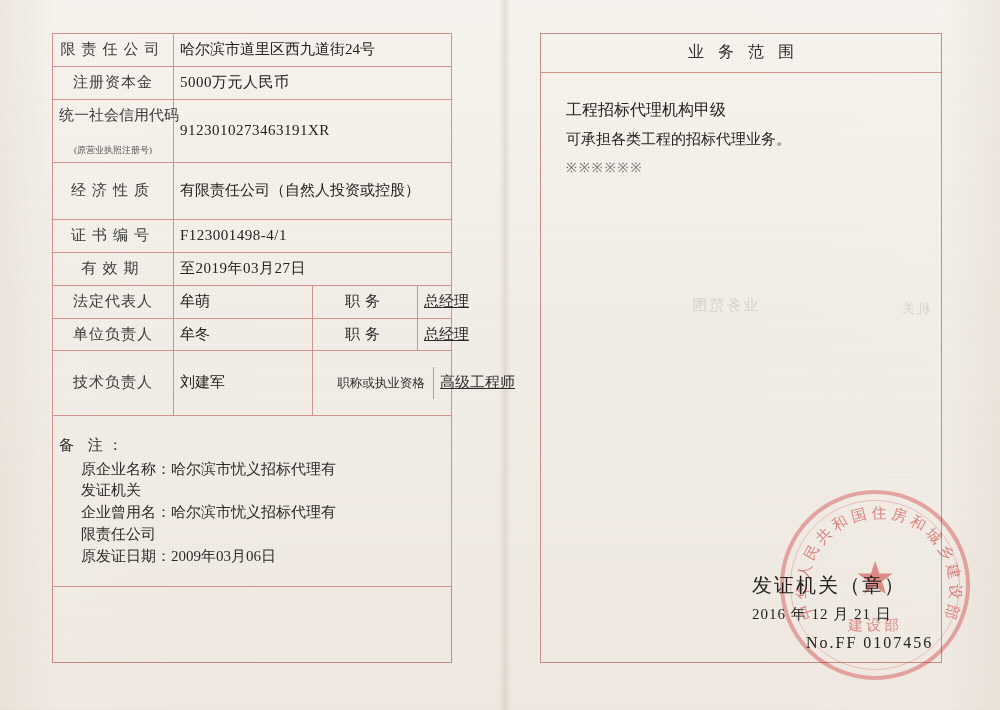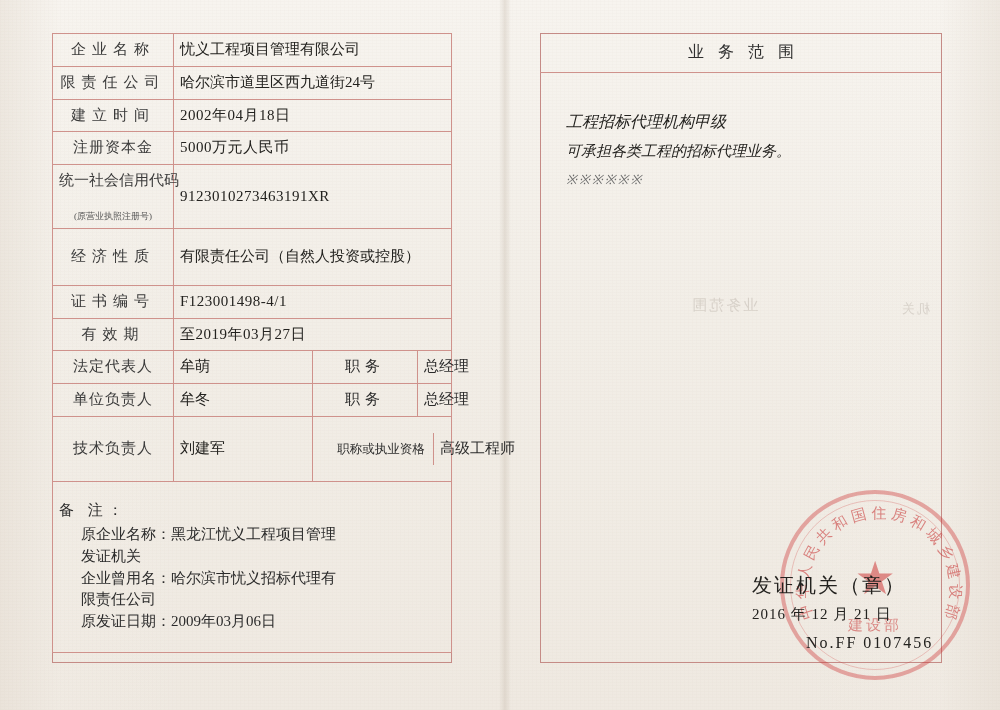--- a/index.html
+++ b/index.html
@@ -110,20 +110,21 @@
     padding-left: 6px;
   }
   .mid-lbl.tight {
     letter-spacing: 0;
     font-size: 12.5px;
   }
   .right-val {
     width: 100px;
     font-size: 16px;
     padding-left: 6px;
+    text-decoration: underline;
   }
   .notes-cell {
     height: 160px;
     vertical-align: top;
     padding: 8px 10px;
     font-size: 15px;
     line-height: 1.6;
   }
   .notes-title {
     letter-spacing: 5px;
@@ -160,26 +161,25 @@
   }
   .scope-head span {
     letter-spacing: 14px;
     font-size: 16px;
     color: #2f2f2f;
     padding-left: 14px;
   }
   .scope-body {
     position: absolute;
     left: 566px;
-    top: 107px;
+    top: 95px;
     width: 350px;
     font-size: 16px;
     color: #23221f;
     line-height: 1.9;
-    font-style: italic;
   }
   .scope-body .line2 {
     font-size: 15px;
   }
   .scope-stars {
     font-size: 13px;
     color: #6b6b6b;
     letter-spacing: 2px;
     margin-top: 2px;
   }
@@ -280,30 +280,22 @@
 
 <div class="page">
 
   <div class="grain"></div>
   <div class="fold"></div>
 
   <div class="left-panel"></div>
   <table class="tbl">
     <tbody>
       <tr>
-        <td class="lbl lbl-spread">企业名称</td>
-        <td class="val" colspan="2">忧义工程项目管理有限公司</td>
-      </tr>
-      <tr>
         <td class="lbl lbl-spread">限责任公司</td>
         <td class="val" colspan="2">哈尔滨市道里区西九道街24号</td>
-      </tr>
-      <tr>
-        <td class="lbl lbl-spread">建立时间</td>
-        <td class="val val-num" colspan="2">2002年04月18日</td>
       </tr>
       <tr>
         <td class="lbl">注册资本金</td>
         <td class="val val-num" colspan="2">5000万元人民币</td>
       </tr>
       <tr>
         <td class="lbl lbl-small">
           <span>统一社会信用代码</span>
           <span class="sub">(原营业执照注册号)</span>
         </td>
@@ -360,21 +352,21 @@
               <td class="right-val" style="border:0;font-size:15px">高级工程师</td>
             </tr>
           </tbody>
             </table>
         </td>
       </tr>
       <tr>
         <td class="notes-cell" colspan="3">
           <div class="notes-title">备 注：</div>
           <div class="notes-body">
-            <div>原企业名称：黑龙江忧义工程项目管理</div>
+            <div>原企业名称：哈尔滨市忧义招标代理有</div>
             <div>发证机关</div>
             <div>企业曾用名：哈尔滨市忧义招标代理有</div>
             <div>限责任公司</div>
             <div>原发证日期：2009年03月06日</div>
           </div>
         </td>
       </tr>
     </tbody>
   </table>
 

